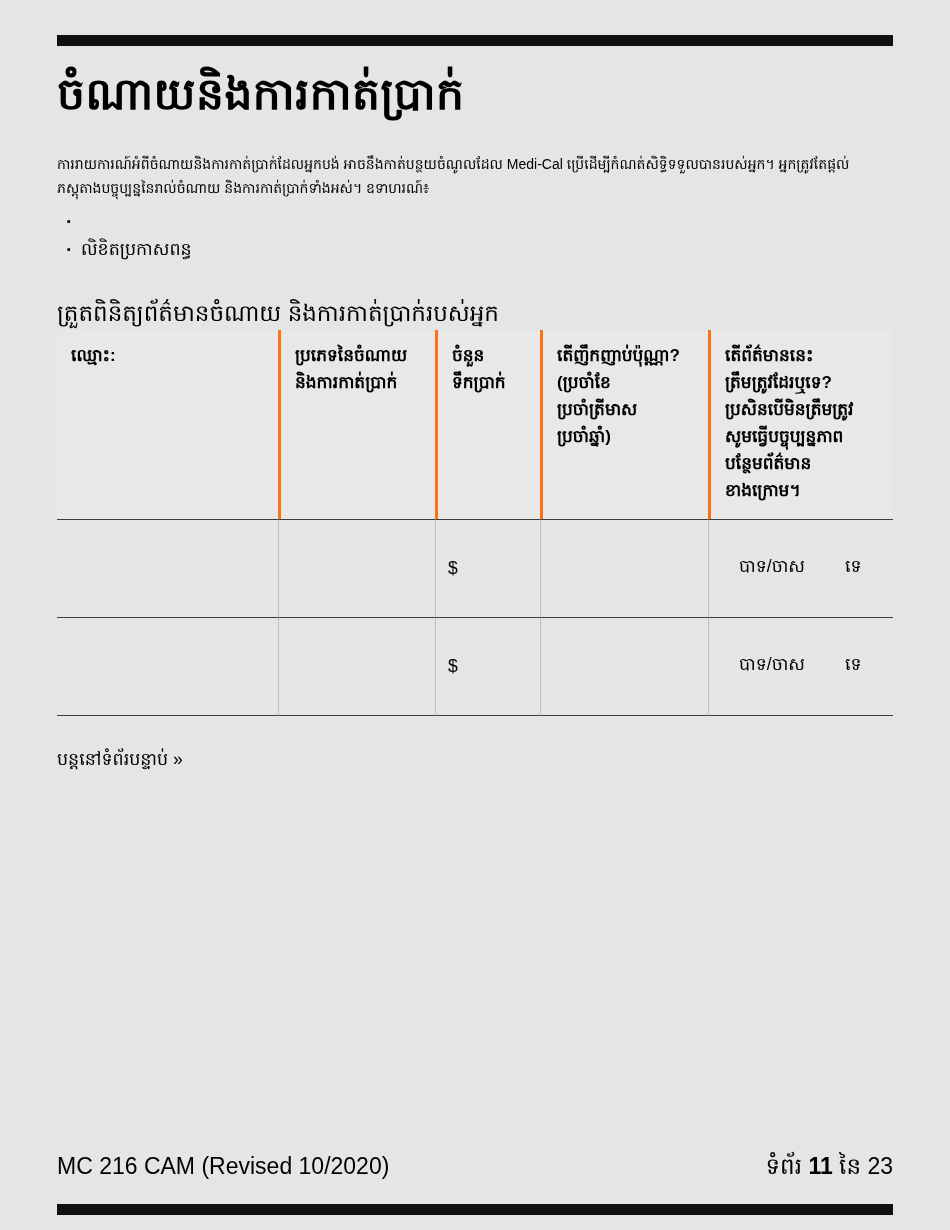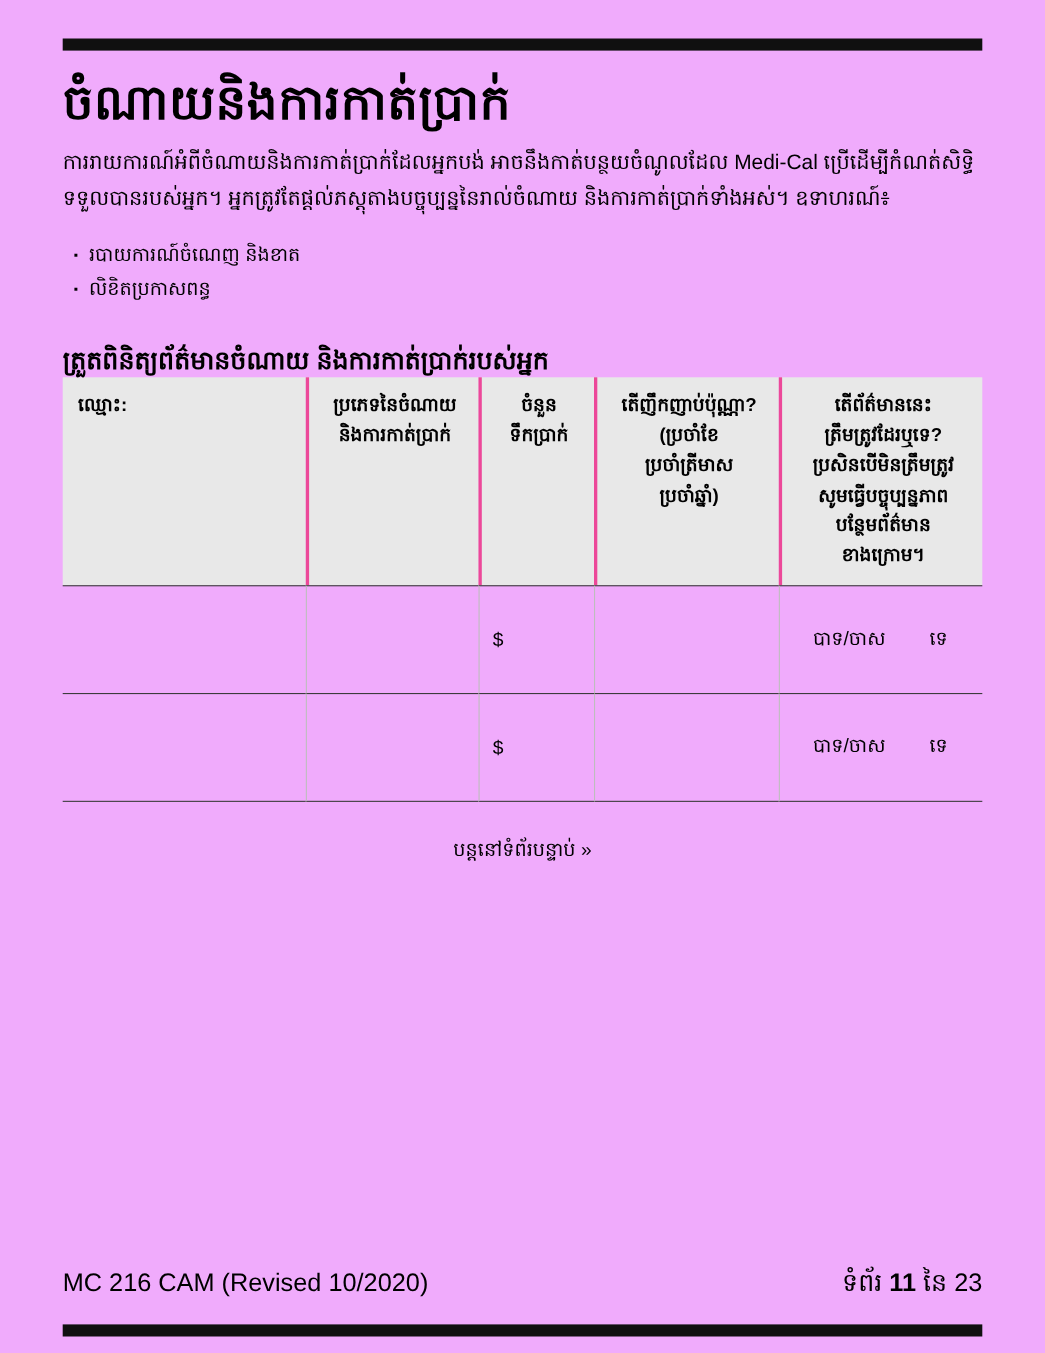--- a/index.html
+++ b/index.html
@@ -1,60 +1,60 @@
 <!DOCTYPE html>
 <html><head>
 <meta charset="utf-8">
 <style>
   html,body { margin:0; padding:0; background:#ffffff; }
   body { font-family:"Liberation Sans","DejaVu Sans",sans-serif; color:#000; }
   .page {
     position:relative; width:950px; height:1230px; margin:0 auto;
-    box-sizing:border-box; padding:35px 57px 0 57px; background:#f0abfc; overflow:hidden;
+    box-sizing:border-box; padding:35px 57px 0 57px; background:#e5e5e5; overflow:hidden;
   }
   .rule-bar { height:11px; background:#101010; }
   .rule-bar.bottom { position:absolute; left:57px; right:57px; bottom:15px; }
 
   .doc-title {
     font-size:44px; font-weight:bold; line-height:1.25; margin:20px 0 0 0;
     letter-spacing:0.5px;
   }
   .intro {
-    font-size:19px; line-height:1.68; margin-top:12px;
+    font-size:14px; line-height:1.68; margin-top:32px;
   }
   ul.bullets { list-style:none; margin:10px 0 0 0; padding:0 0 0 10px; }
   ul.bullets li { font-size:17.5px; line-height:1.8; display:flex; align-items:baseline; }
   ul.bullets .bullet-marker { font-size:11px; margin-right:10px; position:relative; top:-2px; }
 
-  .section-heading { font-size:23px; font-weight:bold; margin:32px 0 0 0; line-height:1.4; }
+  .section-heading { font-size:23px; font-weight:normal; margin:32px 0 0 0; line-height:1.4; }
 
   table.form-table {
     width:100%; border-collapse:separate; border-spacing:0; table-layout:fixed;
   }
   table.form-table col.c1 { width:221px; }
   table.form-table col.c2 { width:157px; }
   table.form-table col.c3 { width:105px; }
   table.form-table col.c4 { width:168px; }
   table.form-table th {
     background:#e8e8e8; text-align:left; vertical-align:top;
     font-size:17px; font-weight:bold; line-height:1.6;
     padding:12px 12px 14px 14px; white-space:pre-line;
   }
-  table.form-table th + th { border-left:3px solid #ec4899;text-align:center; }
+  table.form-table th + th { border-left:3px solid #f97316; }
   table.form-table td {
     height:97px; vertical-align:middle; font-size:17.5px;
     padding:0 12px; border-top:1px solid #3c3c3c;
   }
   table.form-table td + td { border-left:1px solid #bdbdbd; }
   table.form-table tr.last-row td { border-bottom:1px solid #3c3c3c; }
   .amount-cell { padding-left:14px; }
   .yesno { display:flex; gap:40px; padding-left:18px; font-size:17.5px; }
   .yesno span { cursor:default; }
 
-  .continue-note { text-align:center; font-size:17.5px; margin-top:32px; }
+  .continue-note { text-align:left; font-size:17.5px; margin-top:32px; }
 
   .footer {
     position:absolute; left:57px; right:57px; bottom:45px;
     display:flex; justify-content:space-between; align-items:baseline;
     font-size:23px;
   }
   .footer .page-num .pn-bold { font-weight:bold;text-align:center; }
 </style>
 </head>
 <body>
@@ -63,21 +63,20 @@
 
   <div class="rule-bar top"></div>
 
   <h1 class="doc-title">ចំណាយនិងការកាត់ប្រាក់</h1>
 
   <p class="intro">ការរាយការណ៍អំពីចំណាយនិងការកាត់ប្រាក់ដែលអ្នកបង់ អាចនឹងកាត់បន្ថយចំណូលដែល Medi-Cal ប្រើដើម្បីកំណត់សិទ្ធិទទួលបានរបស់អ្នក។ អ្នកត្រូវតែផ្ដល់ភស្តុតាងបច្ចុប្បន្ននៃរាល់ចំណាយ និងការកាត់ប្រាក់ទាំងអស់។ ឧទាហរណ៍៖</p>
 
   <ul class="bullets">
     <li>
       <span class="bullet-marker">▪</span>
-      <span>របាយការណ៍ចំណេញ និងខាត</span>
     </li>
     <li>
       <span class="bullet-marker">▪</span>
       <span>លិខិតប្រកាសពន្ធ</span>
     </li>
   </ul>
 
   <h2 class="section-heading">ត្រួតពិនិត្យព័ត៌មានចំណាយ និងការកាត់ប្រាក់របស់អ្នក</h2>
 
   <table class="form-table">

